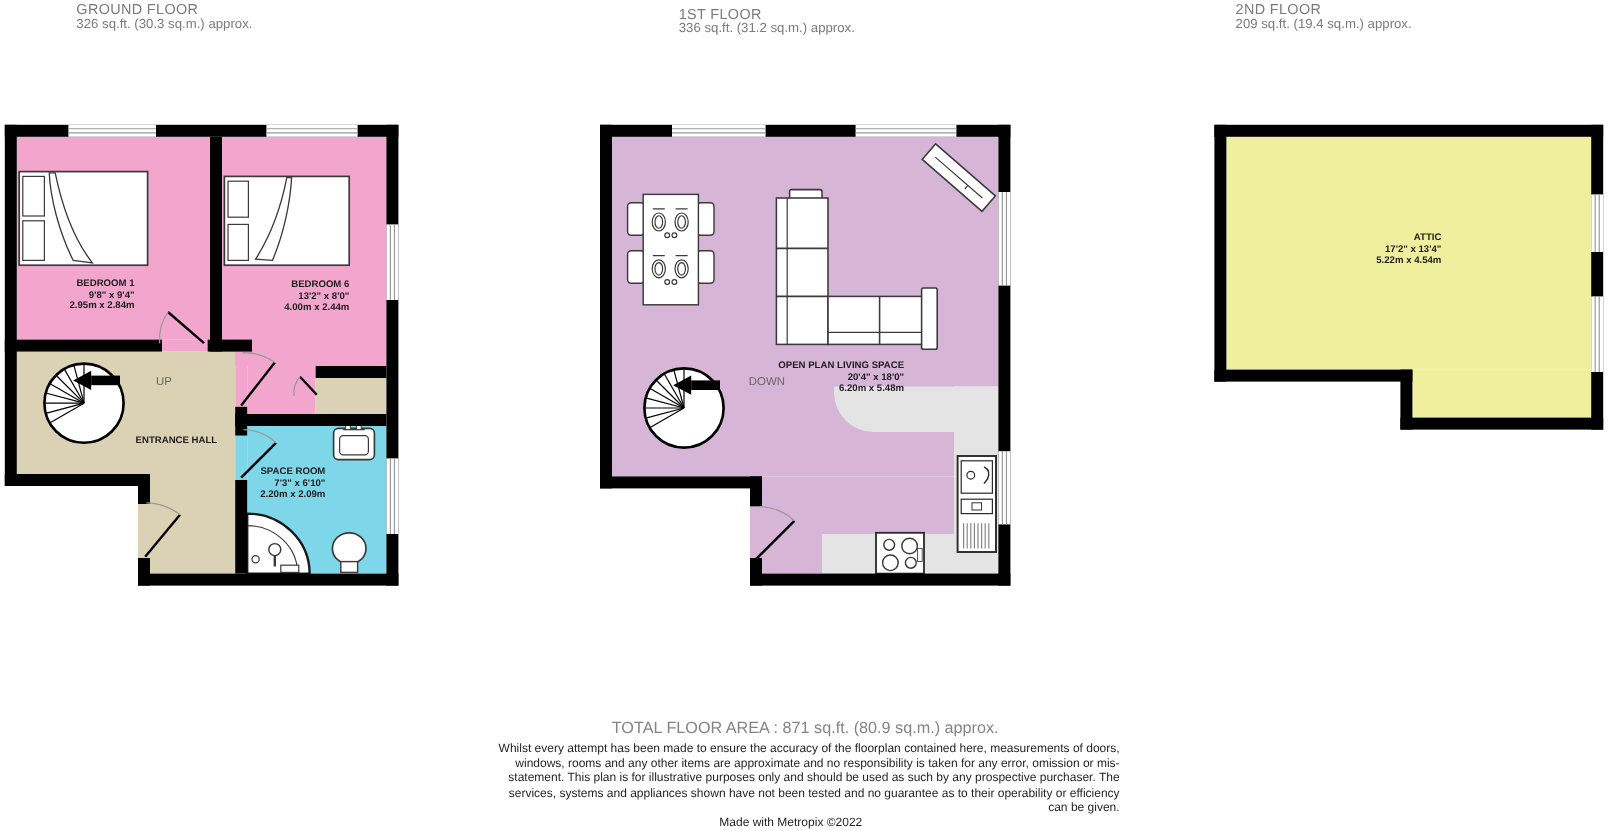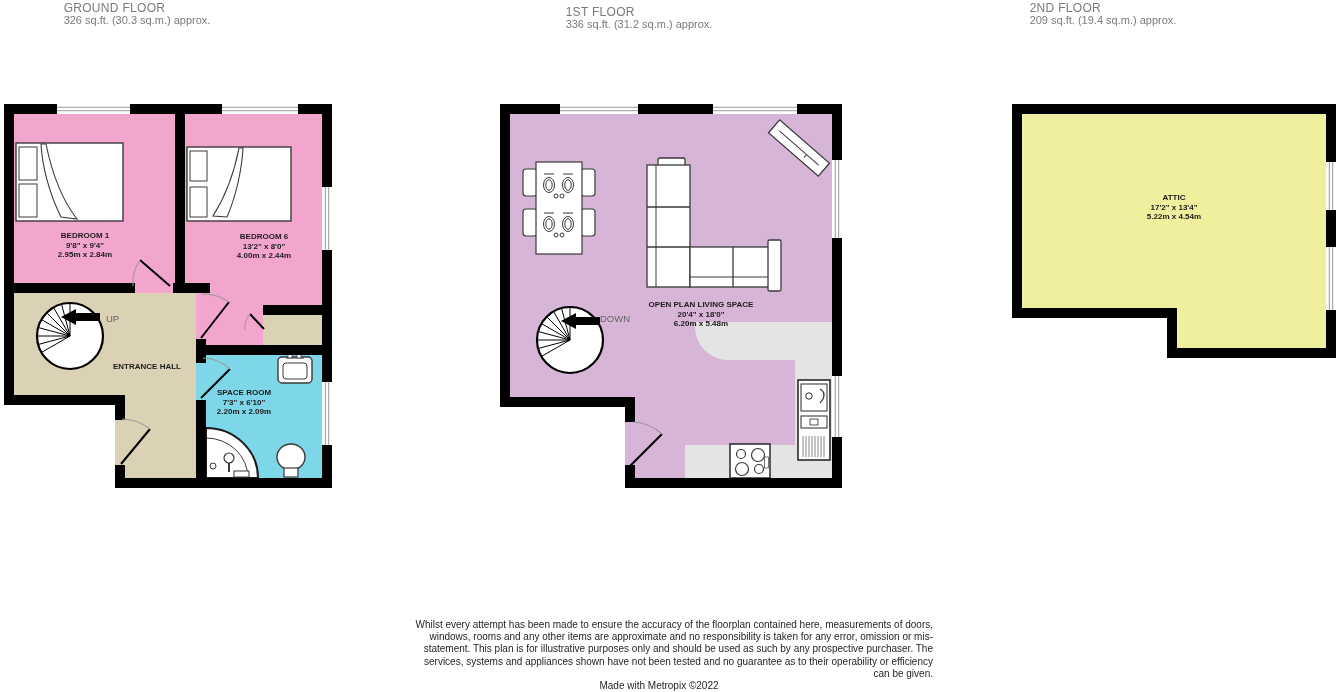--- a/index.html
+++ b/index.html
@@ -3,23 +3,23 @@
 <meta charset="utf-8">
 <style>
   html,body{margin:0;padding:0;background:#fff;}
   .page{position:relative;width:1344px;height:692px;background:#fff;overflow:hidden;
         font-family:"Liberation Sans",sans-serif;}
   .page svg{position:absolute;}
   .floorhdr{position:absolute;transform:translateX(-50%);text-align:left;
             color:#7a7a7a;white-space:nowrap;line-height:1.05;}
   .floorhdr .t{font-size:12px;letter-spacing:.3px;}
   .floorhdr .s{font-size:11px;}
-  .roomlbl{position:absolute;transform:translateX(-50%);text-align:center;
+  .roomlbl{position:absolute;transform:translateX(-50%);text-align:right;
            color:#1c1c1c;font-weight:bold;font-size:8px;line-height:1.2;white-space:nowrap;}
-  .stairlbl{position:absolute;color:#666;font-size:9.5px;white-space:nowrap;}
+  .stairlbl{position:absolute;color:#666;font-size:9.5px;white-space:nowrap;margin-left:24px;}
   .total{position:absolute;transform:translateX(-50%);color:#848484;font-size:13.5px;white-space:nowrap;}
   .disc{position:absolute;transform:translateX(-50%);width:524px;text-align:right;
         color:#1f1f1f;font-size:10px;line-height:1.22;}
   .credit{position:absolute;transform:translateX(-50%);color:#1f1f1f;font-size:10px;white-space:nowrap;}
 </style>
 </head>
 <body>
 
 <div class="page">
 
@@ -329,16 +329,17 @@
     <div>6.20m x 5.48m</div>
   </div>
   <div class="stairlbl" style="left:600px;top:313px">DOWN</div>
 
   <div class="roomlbl" style="left:1174px;top:193px">
     <div>ATTIC</div>
     <div>17'2" x 13'4"</div>
     <div>5.22m x 4.54m</div>
   </div>
 
+  <div class="total" style="left:671px;top:599px">TOTAL FLOOR AREA : 871 sq.ft. (80.9 sq.m.) approx.</div>
   <div class="disc" style="left:671px;top:619px">Whilst every attempt has been made to ensure the accuracy of the floorplan contained here, measurements of doors, windows, rooms and any other items are approximate and no responsibility is taken for any error, omission or mis-statement. This plan is for illustrative purposes only and should be used as such by any prospective purchaser. The services, systems and appliances shown have not been tested and no guarantee as to their operability or efficiency can be given.</div>
   <div class="credit" style="left:659px;top:680px">Made with Metropix ©2022</div>
 
 </div>
 
 </body></html>

